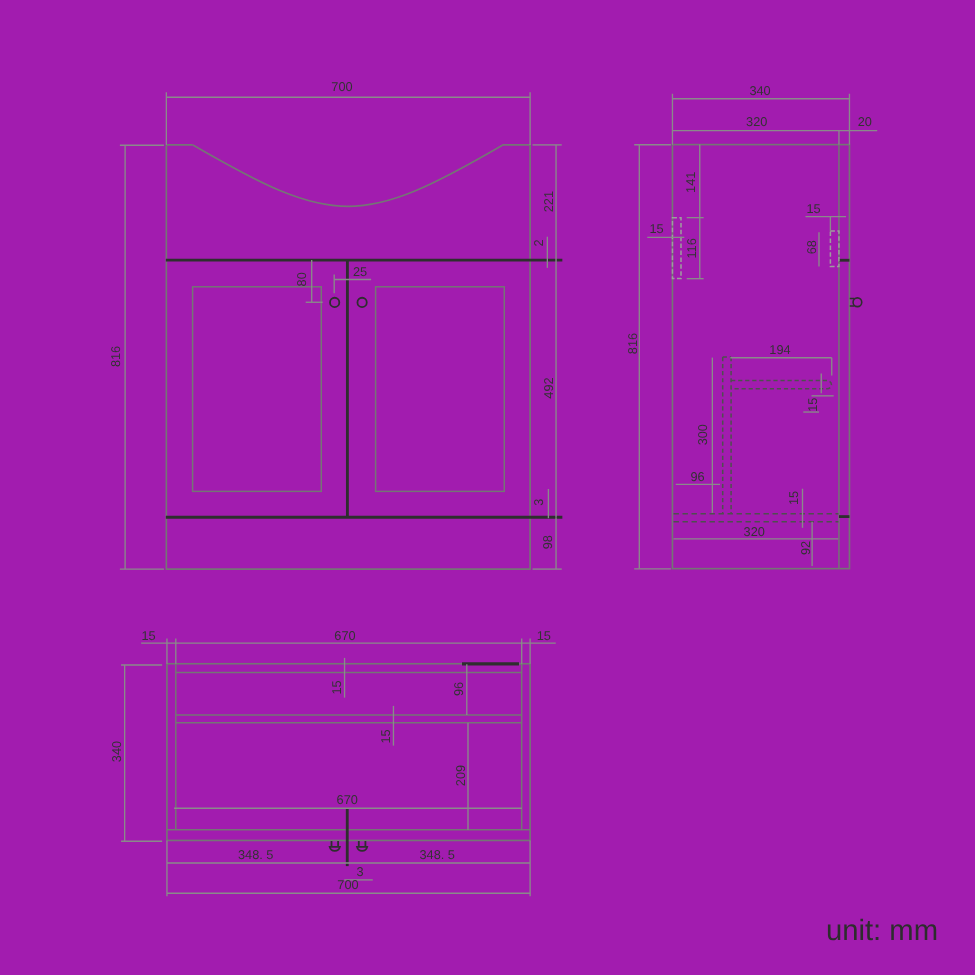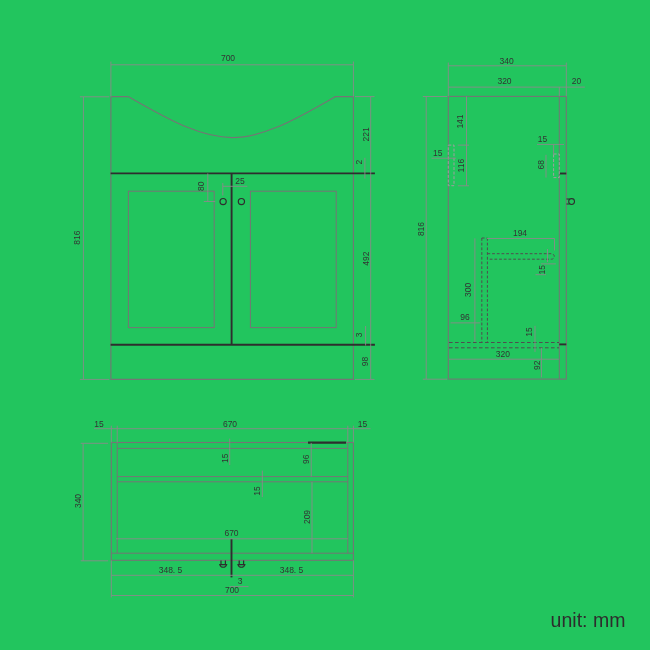--- a/index.html
+++ b/index.html
@@ -1,16 +1,16 @@
 <!DOCTYPE html>
 <html><head>
 <meta charset="utf-8">
 <style>
 html,body{margin:0;padding:0;background:#ffffff;}
-#canvas{position:relative;width:650px;height:650px;background:#22c55e;overflow:hidden;}
+#canvas{position:relative;width:650px;height:650px;background:#a21caf;overflow:hidden;}
 svg{position:absolute;left:0;top:0;}
 text{font-family:"Liberation Sans",sans-serif;font-size:8.5px;fill:#333333;}
 .big{font-size:19.5px;fill:#2d2d2d;}
 </style>
 </head>
 <body>
 <div id="canvas">
 <svg width="650" height="650" viewBox="0 0 650 650">
 
 <g stroke="#757575" stroke-width="1.1" fill="none">

